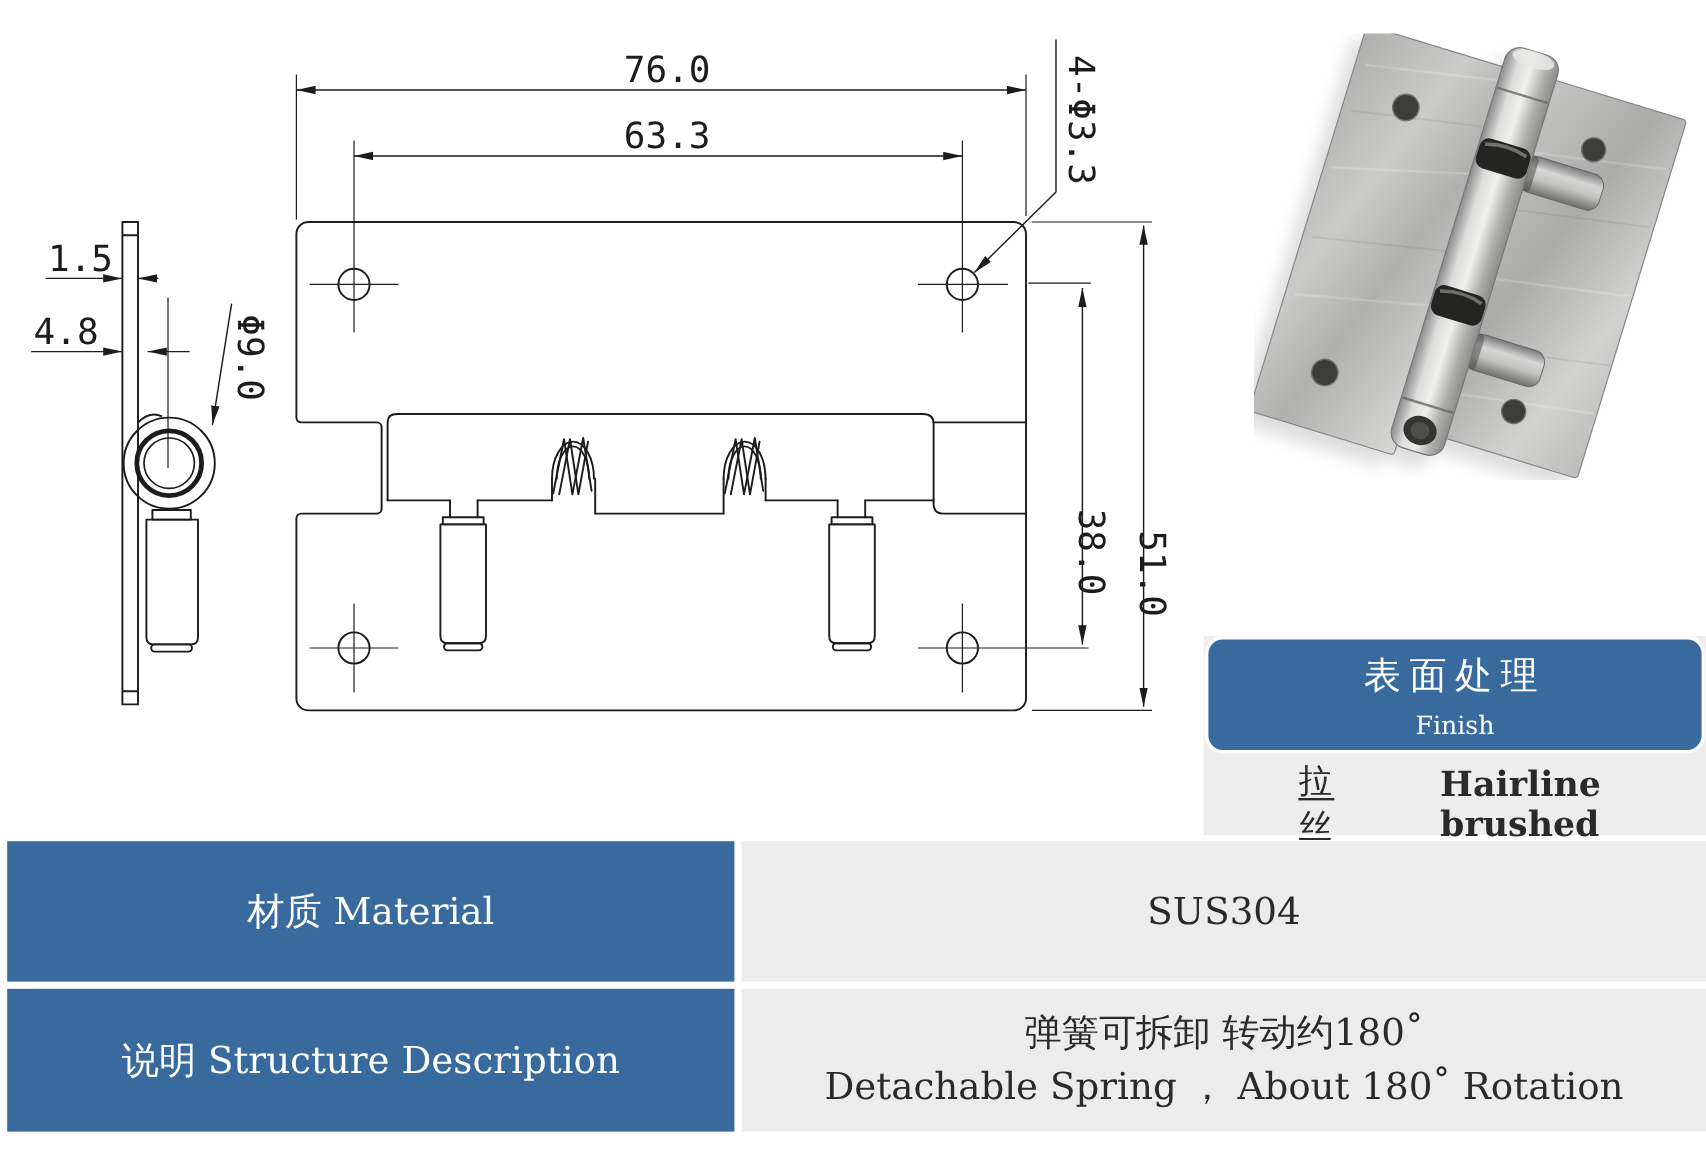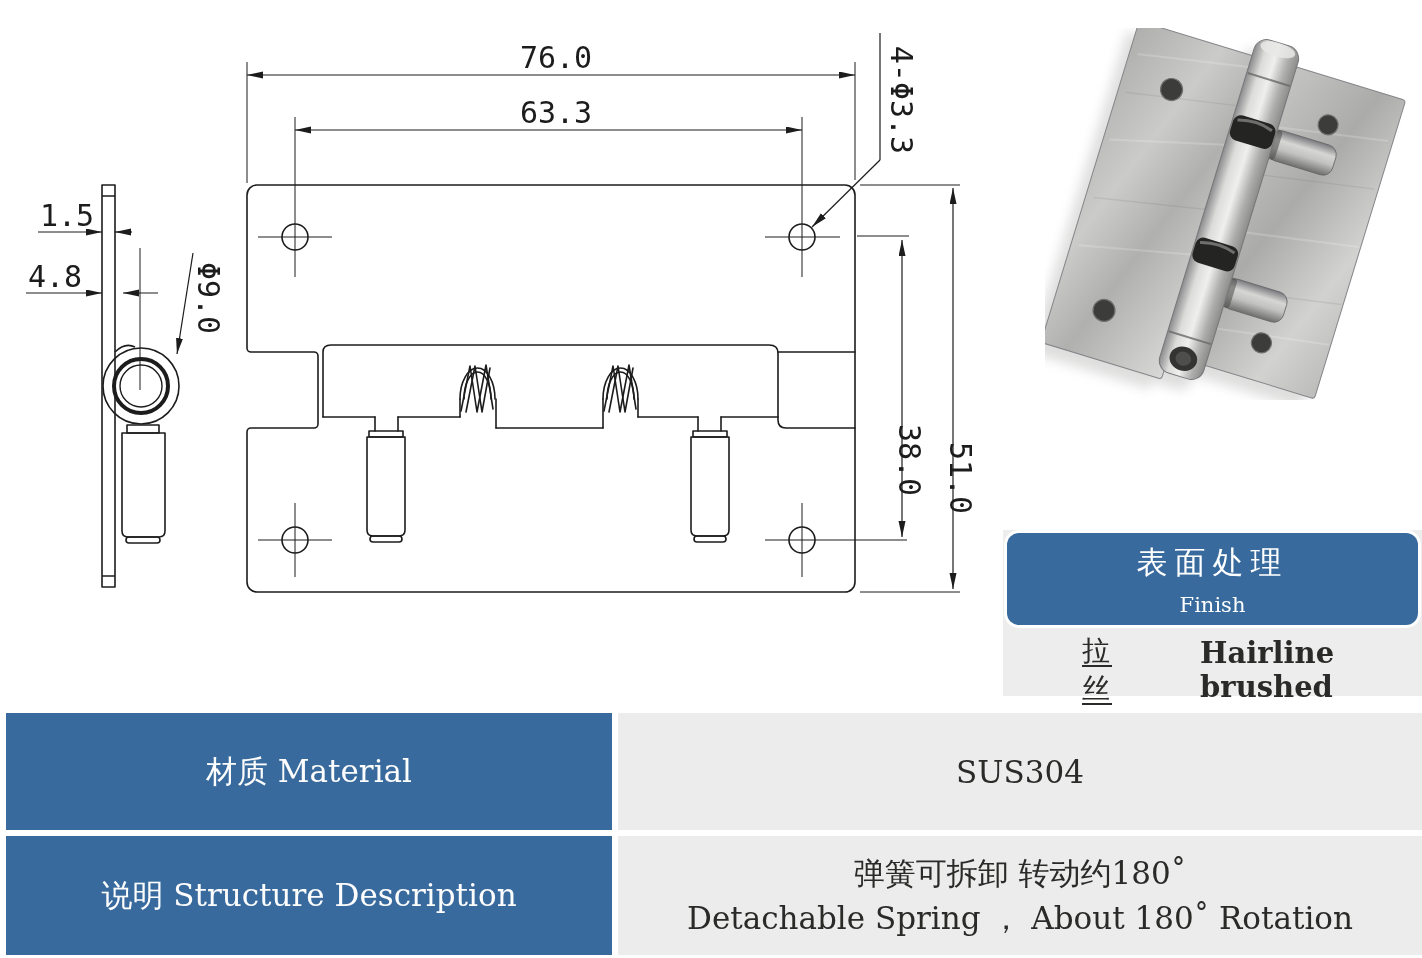--- a/index.html
+++ b/index.html
@@ -15,21 +15,21 @@
   .finish-head .zh{font-size:31px;letter-spacing:7px;}
   .finish-head .en{font-size:21px;}
   .finish-row{position:absolute;left:0;top:114px;right:0;height:52px;display:flex;align-items:center;margin-left:34px;}
   .finish-row .zh{margin-left:45px;font-size:28px;color:#2a2a28;text-decoration:underline;
                   text-underline-offset:5px;letter-spacing:2px;}
   .finish-row .en{margin-left:70px;font-size:29px;color:#2a2a28;font-weight:bold;}
   
   .spec-row{position:absolute;left:0;width:1422px;}
   .row-material{top:701px;height:117px;}
   .row-desc{top:824px;height:119px;}
-  .cell{position:absolute;top:12px;height:100%;display:flex;flex-direction:column;
+  .cell{position:absolute;top:0;height:100%;display:flex;flex-direction:column;
         align-items:center;justify-content:center;}
   .cell-label{left:6px;width:606px;background:#386a9d;color:#fdfdfd;font-size:31px;}
   .cell-value{left:618px;width:804px;background:#ececec;color:#2a2a28;font-size:31px;}
   .cell-value .line{line-height:45px;}
 </style>
 </head>
 <body>
 
 <div class="page">
 

